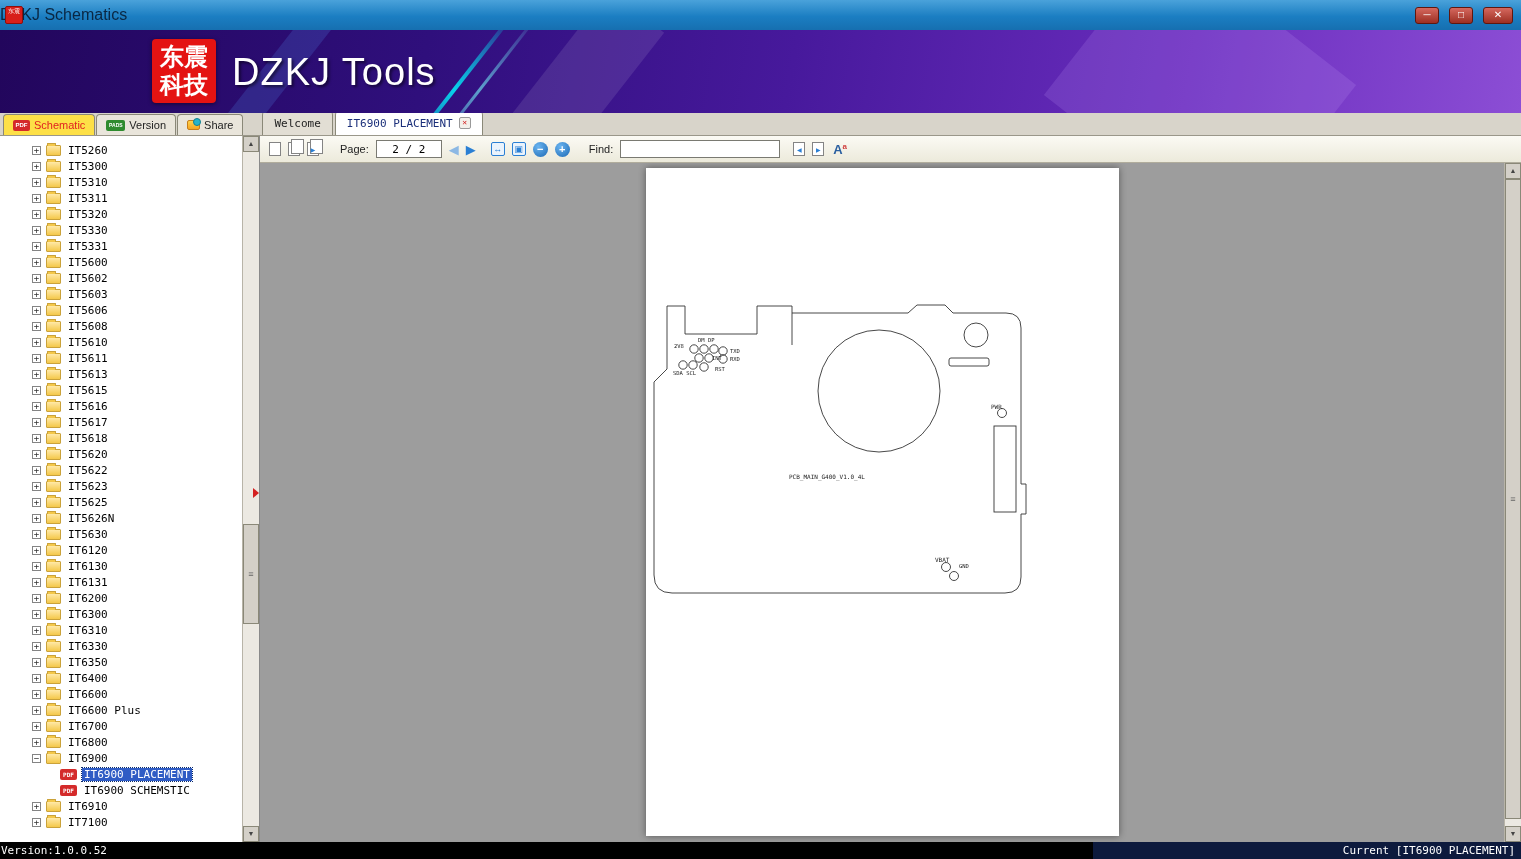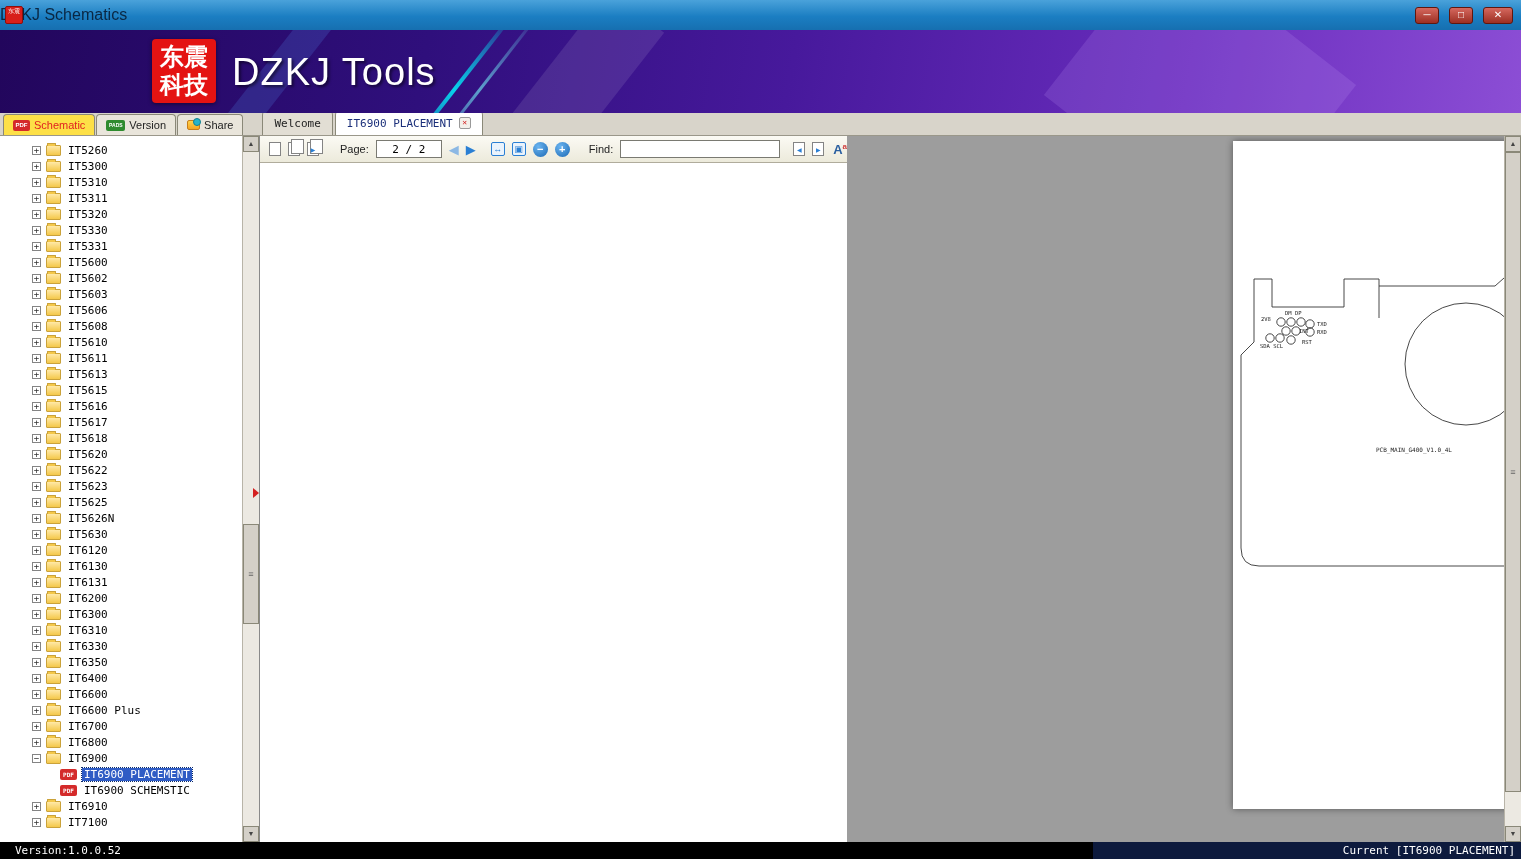--- a/index.html
+++ b/index.html
@@ -59,21 +59,21 @@
   .splitter-arrow { position:absolute; right:0px; top:352px; width:0; height:0; border-top:5px solid transparent; border-bottom:5px solid transparent; border-left:6px solid #d42020; }
 
   
   .vscroll { width:17px; flex:none; background:#ece9e2; border-left:1px solid #b8b4a8; position:relative; }
   .sc-btn { position:absolute; left:0; width:16px; height:16px; background:#d4d0c8; border:1px solid #8a8878; color:#444; font-size:7px; line-height:14px; text-align:center; }
   .sc-btn.up { top:0; }
   .sc-btn.down { bottom:0; }
   .sc-thumb { position:absolute; left:0; width:16px; background:#d4d0c8; border:1px solid #8a8878; color:#666; font-size:9px; display:flex; align-items:center; justify-content:center; }
 
   
-  .main { flex:1; display:flex; flex-direction:row; min-width:0; }
+  .main { flex:1; display:flex; flex-direction:column; min-width:0; }
   .toolbar { height:27px; flex:none; background:linear-gradient(#fbfaf4,#eceadb); border-bottom:1px solid #b0ac9c; display:flex; align-items:center; padding-left:9px; gap:7px; font-size:11px; color:#222; }
   .doc-ic { width:12px; height:14px; background:#fff; border:1px solid #848484; position:relative; flex:none; display:flex; align-items:flex-end; justify-content:center; }
   .doc-ic.double::before { content:""; position:absolute; left:2px; top:-4px; width:11px; height:13px; background:#fff; border:1px solid #848484; z-index:0; }
   .doc-ic .arr { position:relative; z-index:1; font-size:6px; color:#2a7fd4; line-height:9px; }
   .nav-tri { font-size:13px; line-height:13px; }
   .nav-tri.prev { color:#8cb8e4; }
   .nav-tri.next { color:#2a7fd4; }
   .fit-ic { width:14px; height:14px; border:1px solid #2a7fd4; background:#eaf3fc; color:#2a7fd4; font-size:9px; line-height:12px; text-align:center; border-radius:2px; }
   .zoom-ic { width:15px; height:15px; border-radius:50%; background:radial-gradient(circle at 35% 30%,#6ab4f0,#1c69b4); color:#fff; font-size:11px; font-weight:bold; line-height:14px; text-align:center; }
   .page-input { width:66px; height:18px; border:1px solid #7a7a72; background:#fff; font-family:"DejaVu Sans Mono",monospace; font-size:11px; text-align:center; }
@@ -81,21 +81,21 @@
   .font-ic { display:flex; align-items:flex-start; margin-left:2px; }
   .font-ic .big { font-size:13px; font-weight:bold; color:#2a5fa0; line-height:13px; }
   .font-ic .small { font-size:8px; font-weight:bold; color:#d04040; line-height:8px; }
 
   .viewer { flex:1; background:#9d9d9d; position:relative; min-height:0; overflow:hidden; }
   .pdf-page { position:absolute; left:386px; top:5px; width:473px; height:668px; background:#fff; box-shadow:0 0 7px rgba(0,0,0,.45); }
   .viewer .vscroll { position:absolute; right:0; top:0; bottom:0; }
 
   
   .statusbar { height:17px; flex:none; background:#000; color:#fff; display:flex; align-items:center; font-family:"DejaVu Sans Mono",monospace; font-size:11px; }
-  .status-left { padding-left:15px; }
+  .status-left { padding-left:1px; }
   .status-right { margin-left:auto; width:428px; height:100%; background:#0d1a3d; display:flex; align-items:center; justify-content:flex-end; padding-right:6px; }
 
   svg text { font-family:"DejaVu Sans Mono",monospace; fill:#222; }
 </style>
 </head>
 <body>
 
 <div class="window">
 
   <div class="titlebar">

